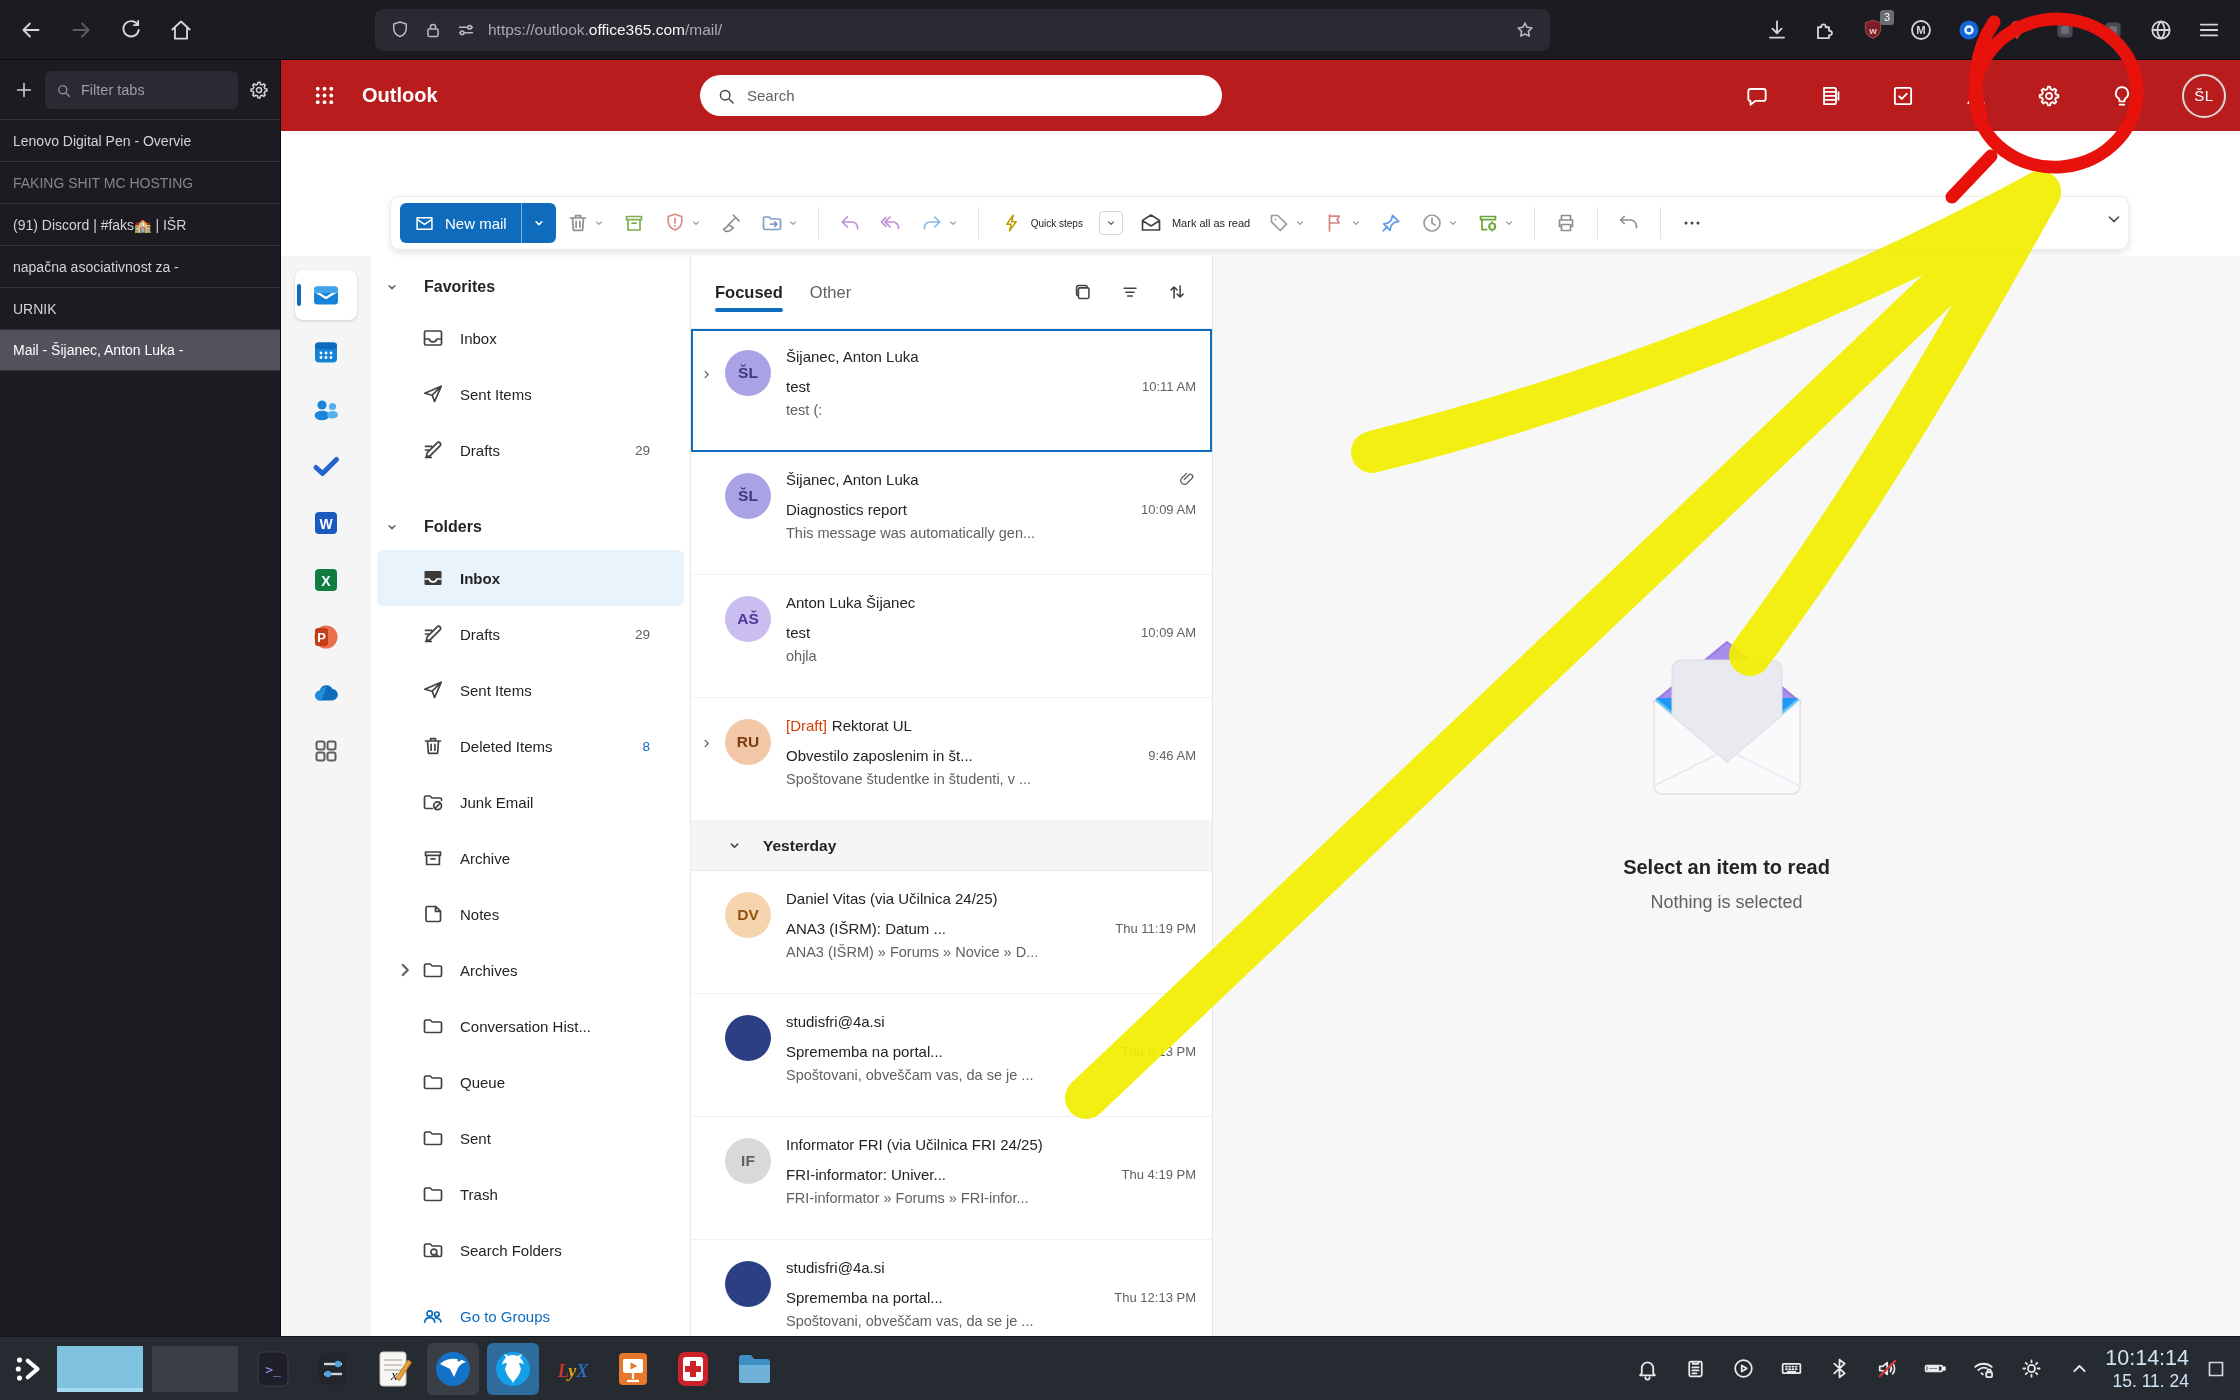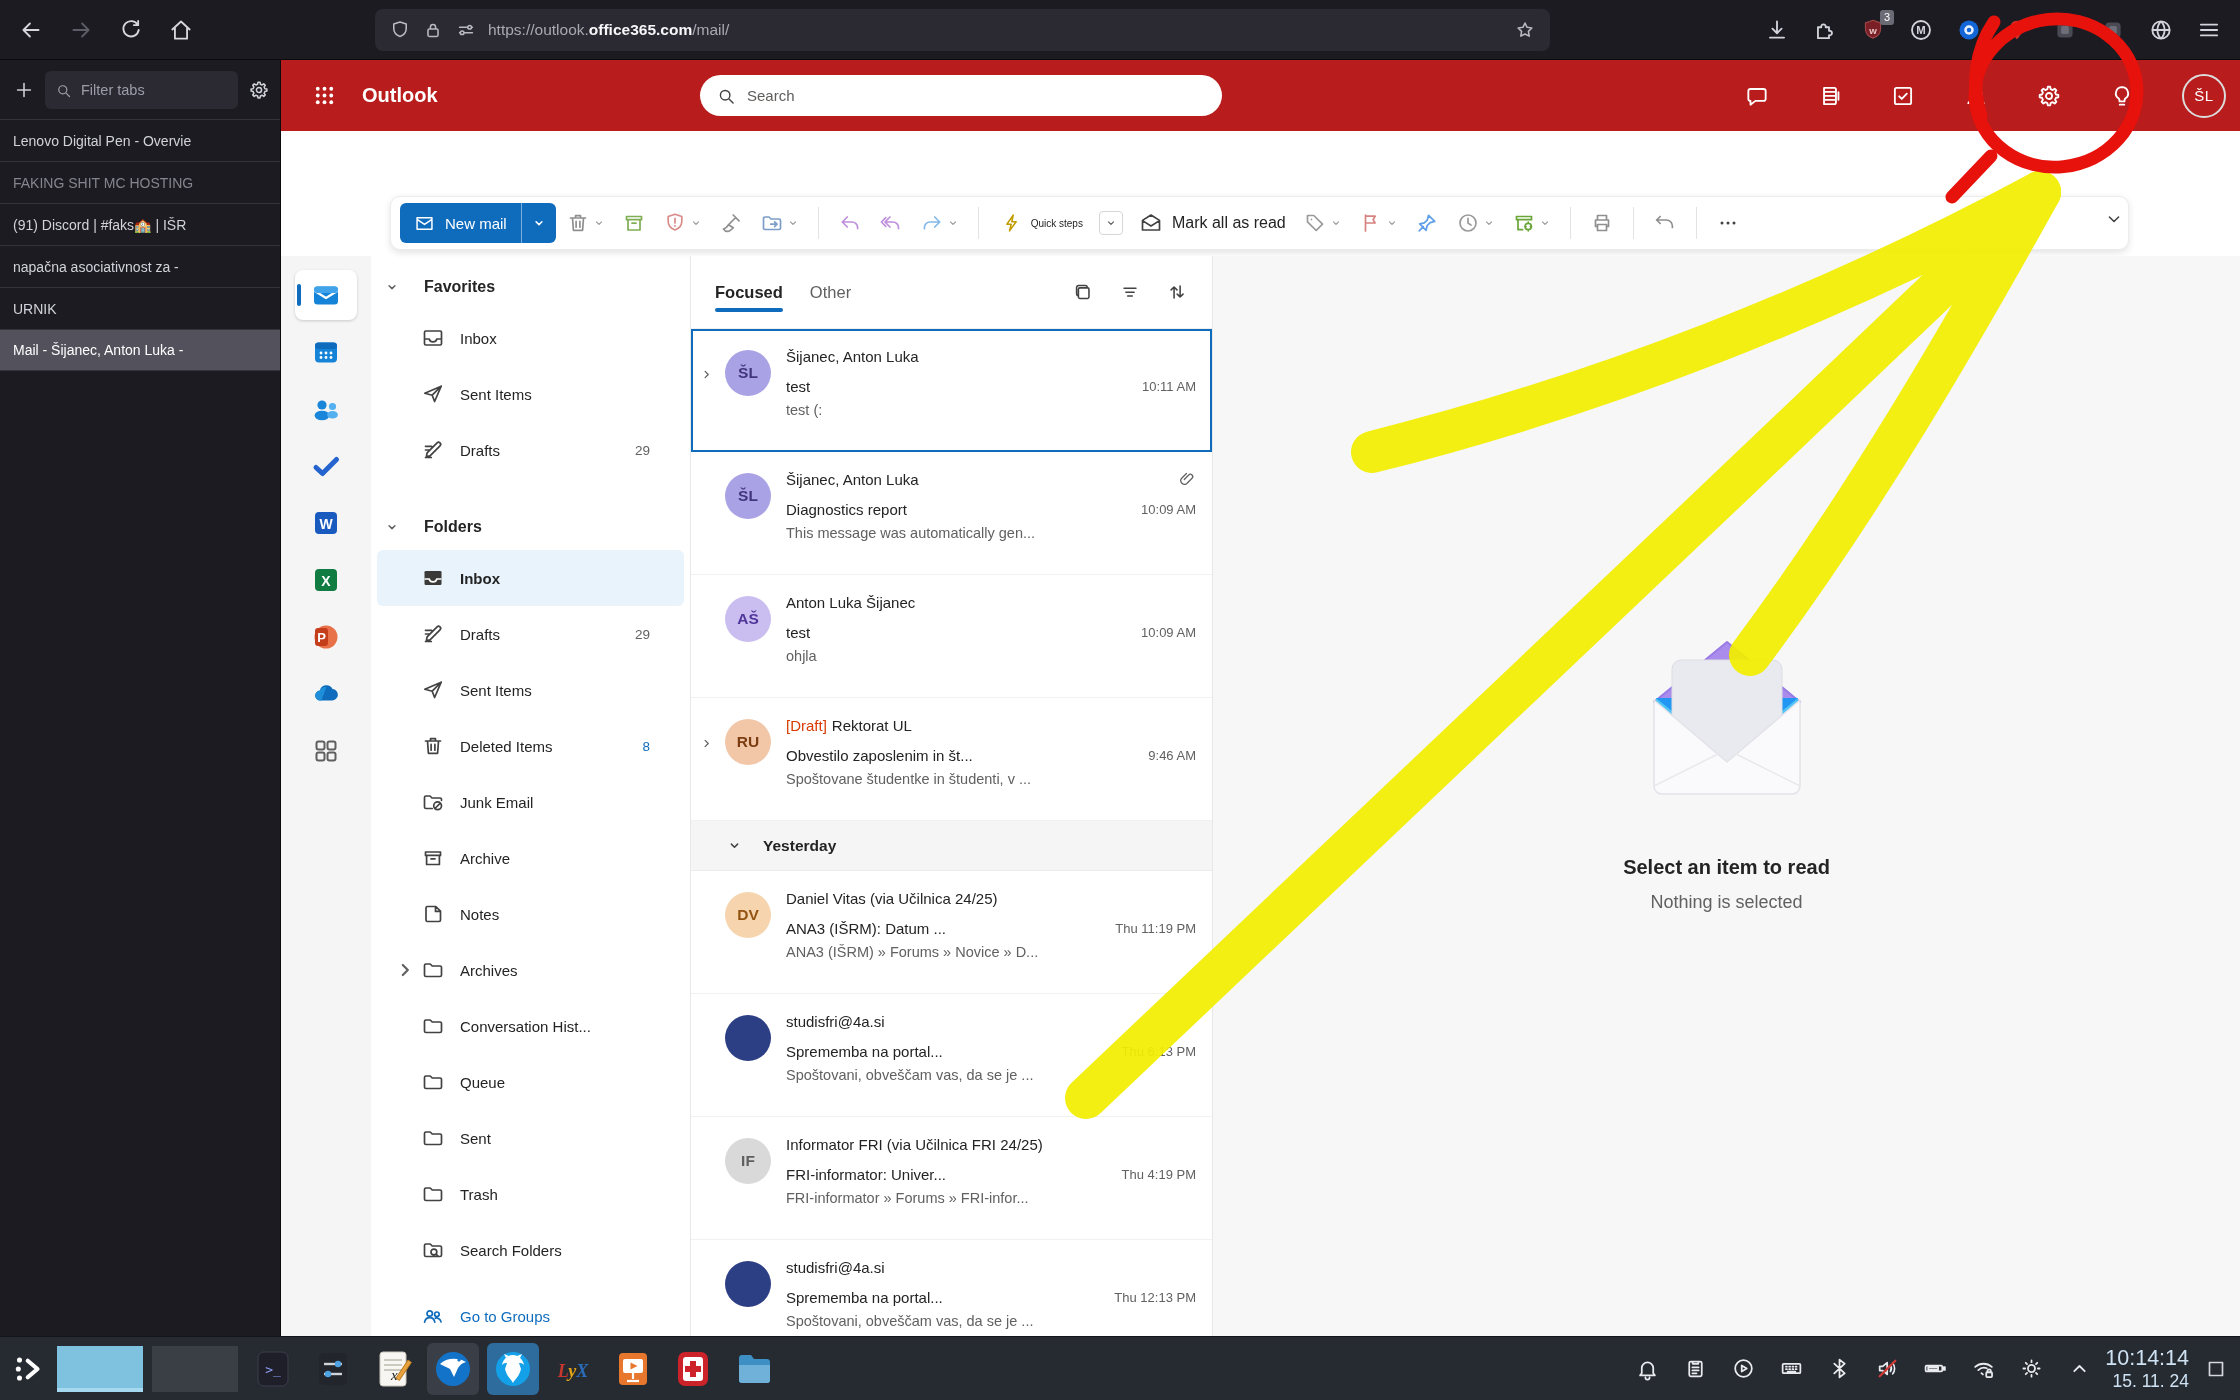--- a/index.html
+++ b/index.html
@@ -10,21 +10,21 @@
   .ic svg{width:100%;height:100%}
 
   
   .chrome{position:absolute;left:0;top:0;width:2240px;height:60px;background:#1c1b22;border-bottom:1px solid #0b0b0d;z-index:2}
   .navbtns{position:absolute;left:18px;top:0;height:60px;display:flex;align-items:center;gap:24px;color:#d7d7db}
   .navbtns .ic{width:26px;height:26px}
   .navbtns .dim{color:#5d5d68}
   .urlbar{position:absolute;left:375px;top:9px;width:1175px;height:42px;background:#2b2a33;border-radius:8px;display:flex;align-items:center;gap:11px;padding:0 14px;color:#b9b9c3}
   .urlbar .ic{width:22px;height:22px}
   .urltext{font-size:15.5px;color:#a9a9b3;white-space:nowrap}
-  .urltext b{color:#f7f7fa;font-weight:bold}
+  .urltext b{color:#f7f7fa;font-weight:normal}
   .urlstar{margin-left:auto}
   .chromeright{position:absolute;right:18px;top:0;height:60px;display:flex;align-items:center;gap:22px;color:#d3d3dc}
   .chromeright .tbi{position:relative;width:26px;height:26px}
   .tbi .badge{position:absolute;top:-7px;right:-8px;background:#6b6b75;color:#fff;font-size:11px;line-height:1;padding:2px 4px;border-radius:3px}
 
   
   .ffbar{position:absolute;left:0;top:60px;width:281px;bottom:64px;background:#1c1b22;border-right:1px solid #0b0b0d;z-index:1}
   .fftools{display:flex;align-items:center;gap:10px;padding:11px 10px 10px 13px;color:#d0d0d8}
   .fftools .ic{width:22px;height:22px}
   .ffsearch{flex:1;height:38px;background:#2b2a33;border-radius:6px;display:flex;align-items:center;gap:9px;padding:0 10px;color:#9d9daa;font-size:14.5px}
@@ -54,21 +54,21 @@
   .olcmd{position:absolute;left:109px;top:136px;width:1739px;height:54px;background:#fff;border:1px solid #ececec;border-radius:10px;box-shadow:0 2.4px 7px rgba(0,0,0,.11);display:flex;align-items:center;padding:0 9px;gap:3px;overflow:hidden}
   .newmail{display:flex;align-items:center;height:40px;background:#0f6cbd;border-radius:6px;color:#fff;overflow:hidden}
   .newmail .nm-main{display:flex;align-items:center;gap:10px;padding:0 14px;font-size:15px}
   .newmail .nm-main .ic{width:21px;height:21px}
   .newmail .nm-split{width:1px;align-self:stretch;background:rgba(255,255,255,.45)}
   .newmail .nm-chev{padding:0 10px;display:flex;align-items:center}
   .newmail .nm-chev .ic{width:14px;height:14px}
   .rbtn{display:flex;align-items:center;height:40px;padding:0 7px;border-radius:6px;gap:3px}
   .rbtn .main{width:24px;height:24px}
   .rbtn .chev{width:12px;height:12px;color:#9a9a9a}
-  .rbtn .lbl{font-size:16px;color:#242424;margin-left:6px;white-space:nowrap}
+  .rbtn .lbl{font-size:11px;color:#242424;margin-left:6px;white-space:nowrap}
   .rdiv{width:1px;height:32px;background:#e3e3e3;margin:0 9px;flex:none}
   .qsteps{display:flex;align-items:center;height:40px;border-radius:6px;overflow:hidden}
   .qsteps .q-main{display:flex;align-items:center;gap:8px;padding:0 10px}
   .qsteps .q-main .ic{width:22px;height:22px;color:#c19c00}
   .qsteps .q-main span{font-size:10px}
   .qsteps .q-chev{border:1px solid #d6d6d6;border-radius:4px;width:24px;height:24px;display:flex;align-items:center;justify-content:center;margin:0 6px;color:#616161}
   .qsteps .q-chev .ic{width:12px;height:12px}
   .olcollapse{position:absolute;left:1822px;top:148px;width:22px;height:22px;color:#424242}
 
   .olbody{position:absolute;left:0;top:196px;right:0;bottom:0;display:flex}

